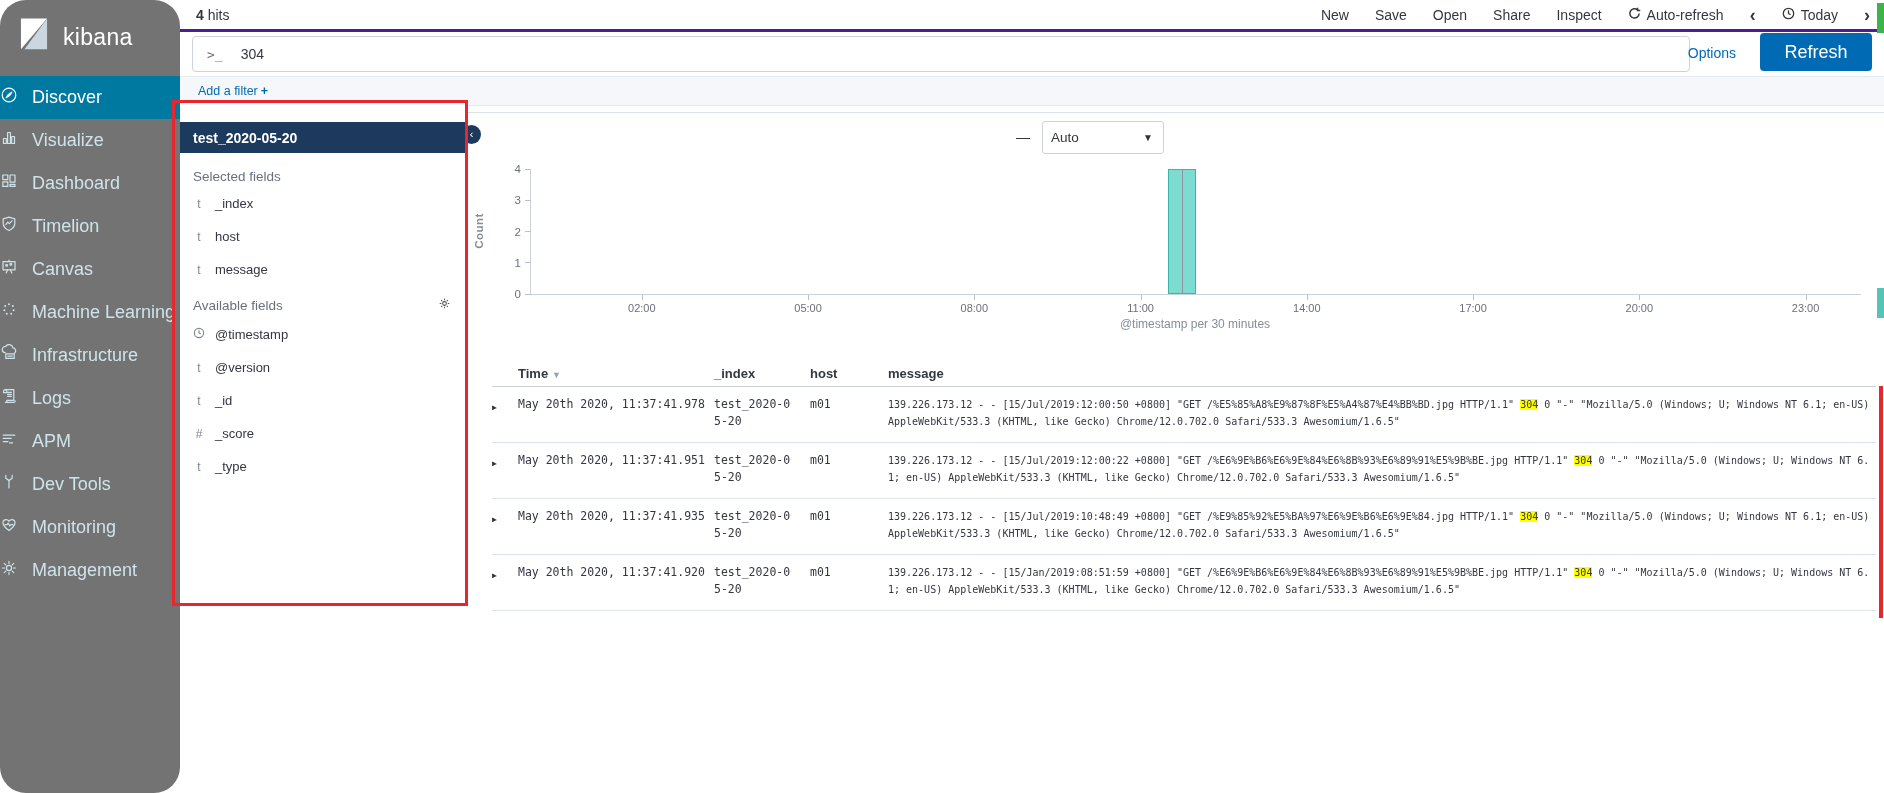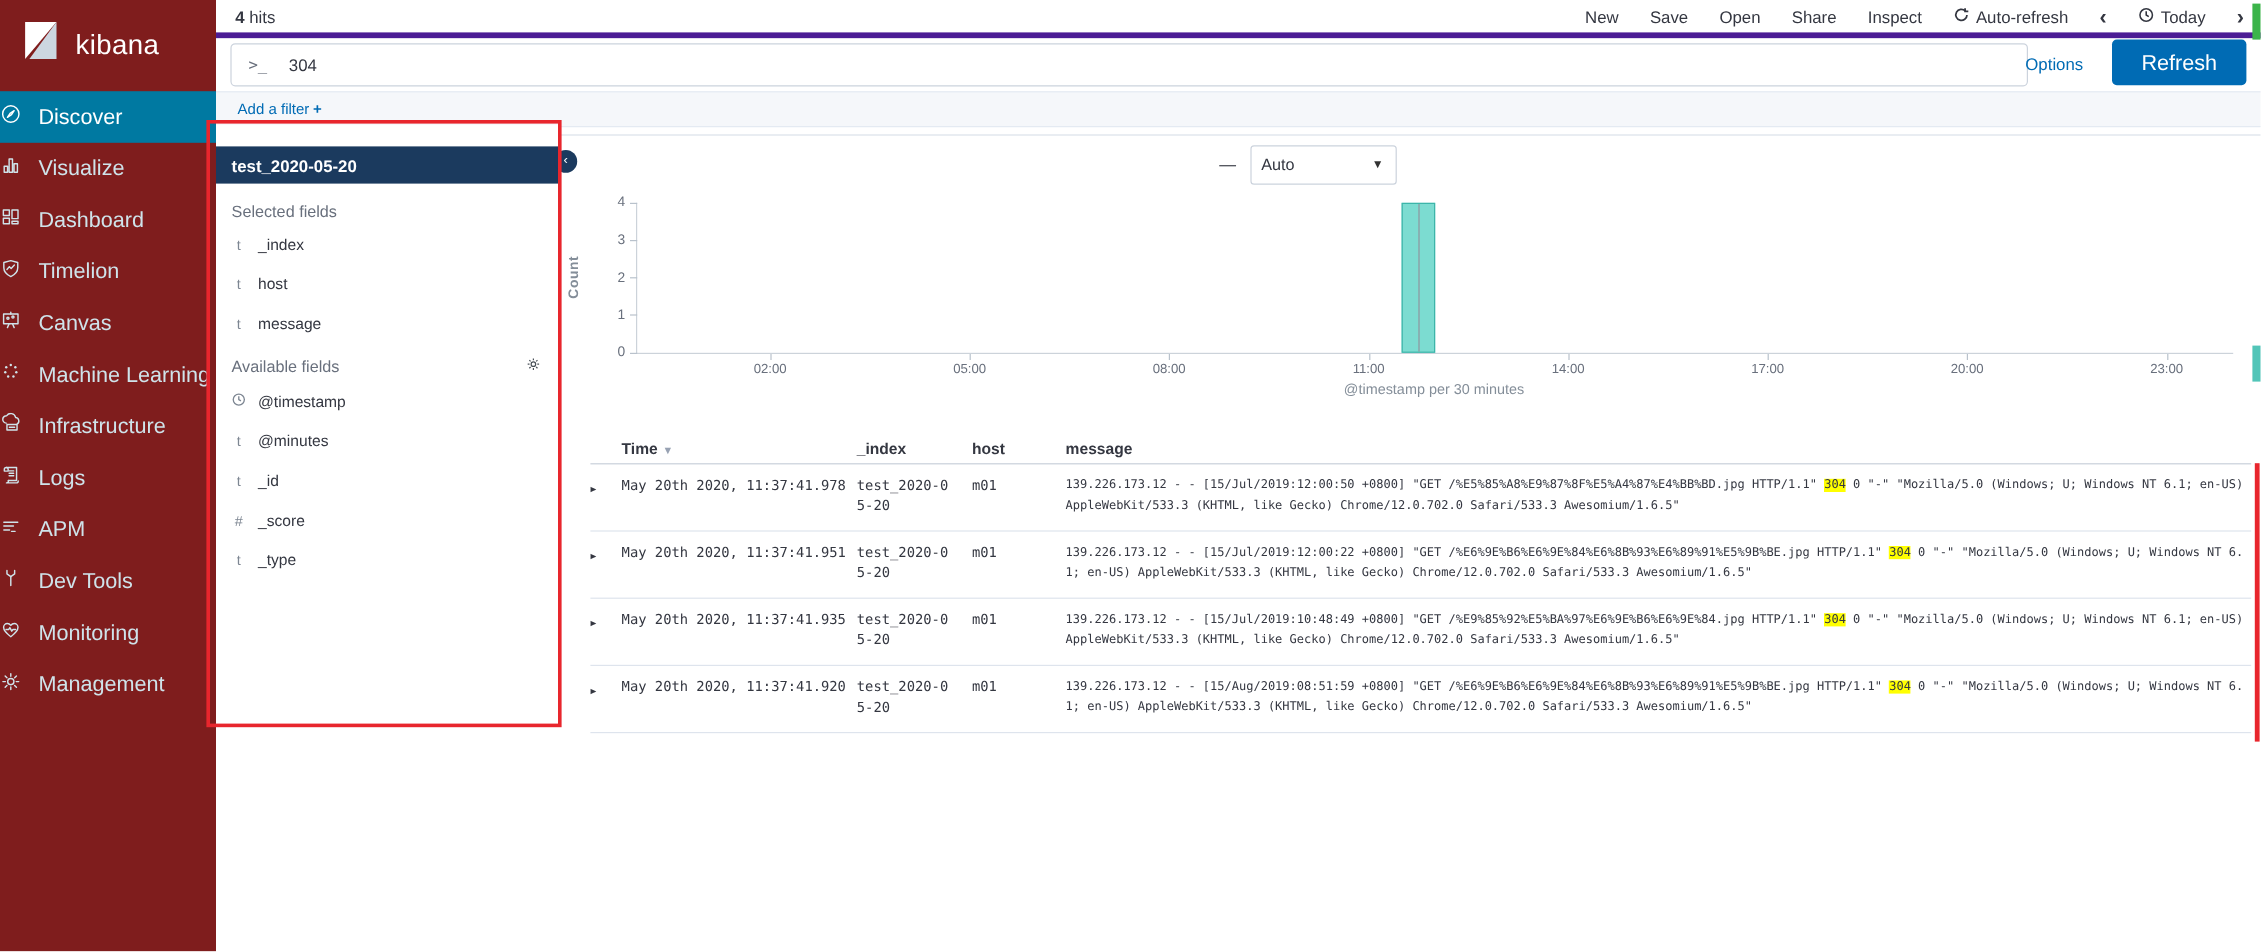--- a/index.html
+++ b/index.html
@@ -1,31 +1,31 @@
 <!DOCTYPE html>
 <html><head>
 <meta charset="utf-8">
 <style>
   html,body{margin:0;padding:0;background:#fff;}
   .screen{position:relative;width:1884px;height:793px;overflow:hidden;
     font-family:"Liberation Sans",sans-serif;background:#fff;color:#343741;}
 
   
-  .nav{position:absolute;left:0;top:0;bottom:0;width:180px;background:#7f1d1d;}
+  .nav{position:absolute;left:0;top:0;bottom:0;width:180px;background:#737373;border-radius:26px;}
   .logo{height:74px;display:flex;align-items:center;padding-left:15px;gap:10px;cursor:pointer;}
   .logo-text{font-size:23px;color:#fff;font-weight:500;letter-spacing:.3px;}
   .nav-items{position:absolute;top:76px;left:0;right:0;}
   .nav-item{height:43px;display:flex;align-items:center;gap:14px;
     color:#cfe3ea;font-size:18px;cursor:pointer;}
   .nav-item.active{background:#0079a1;color:#fff;}
   .nav-item svg{flex:0 0 auto;}
 
   
   .topbar{position:absolute;left:180px;right:0;top:0;height:32px;background:#fff;
-    border-bottom:5px solid #4c1d95;display:flex;align-items:center;
+    border-bottom:3px solid #4c1d95;display:flex;align-items:center;
     justify-content:space-between;padding:0 14px 0 16px;box-sizing:border-box;font-size:14px;}
   .hits b{font-weight:700;}
   .topmenu{display:flex;align-items:center;gap:26px;}
   .tm{background:none;border:none;font-family:inherit;font-size:14px;color:#343741;
     cursor:pointer;display:flex;align-items:center;gap:6px;padding:0;}
   .chev{font-size:18px;font-weight:700;line-height:1;}
 
   
   .searchrow{position:absolute;left:180px;right:0;top:32px;height:44px;background:#fff;}
   .searchbox{position:absolute;left:12px;top:4px;width:1498px;height:36px;background:#fff;
@@ -301,21 +301,21 @@
     <div id="available-fields">
         <div class="field-item">
           <span class="ftype"><svg width="12" height="12" viewBox="0 0 14 14" fill="none" stroke="#7d8692" stroke-width="1.3">
               <circle cx="7" cy="7" r="5.4"></circle>
               <path d="M7 3.8V7l2.1 1.2"></path>
             </svg></span>
           <span class="fname">@timestamp</span>
         </div>
         <div class="field-item">
           <span class="ftype">t</span>
-          <span class="fname">@minutes</span>
+          <span class="fname">@version</span>
         </div>
         <div class="field-item">
           <span class="ftype">t</span>
           <span class="fname">_id</span>
         </div>
         <div class="field-item">
           <span class="ftype">#</span>
           <span class="fname">_score</span>
         </div>
         <div class="field-item">
@@ -394,21 +394,21 @@
           <span class="col-time c-time">May 20th 2020, 11:37:41.935</span>
           <span class="col-index c-index">test_2020-05-20</span>
           <span class="col-host c-host">m01</span>
           <span class="col-msg c-msg"><span>139.226.173.12 - - [15/Jul/2019:10:48:49 +0800] "GET /%E9%85%92%E5%BA%97%E6%9E%B6%E6%9E%84.jpg HTTP/1.1" </span><mark>304</mark><span> 0 "-" "Mozilla/5.0 (Windows; U; Windows NT 6.1; en-US) AppleWebKit/533.3 (KHTML, like Gecko) Chrome/12.0.702.0 Safari/533.3 Awesomium/1.6.5"</span></span>
         </div>
         <div class="trow">
           <span class="row-caret">▶</span>
           <span class="col-time c-time">May 20th 2020, 11:37:41.920</span>
           <span class="col-index c-index">test_2020-05-20</span>
           <span class="col-host c-host">m01</span>
-          <span class="col-msg c-msg"><span>139.226.173.12 - - [15/Aug/2019:08:51:59 +0800] "GET /%E6%9E%B6%E6%9E%84%E6%8B%93%E6%89%91%E5%9B%BE.jpg HTTP/1.1" </span><mark>304</mark><span> 0 "-" "Mozilla/5.0 (Windows; U; Windows NT 6.1; en-US) AppleWebKit/533.3 (KHTML, like Gecko) Chrome/12.0.702.0 Safari/533.3 Awesomium/1.6.5"</span></span>
+          <span class="col-msg c-msg"><span>139.226.173.12 - - [15/Jan/2019:08:51:59 +0800] "GET /%E6%9E%B6%E6%9E%84%E6%8B%93%E6%89%91%E5%9B%BE.jpg HTTP/1.1" </span><mark>304</mark><span> 0 "-" "Mozilla/5.0 (Windows; U; Windows NT 6.1; en-US) AppleWebKit/533.3 (KHTML, like Gecko) Chrome/12.0.702.0 Safari/533.3 Awesomium/1.6.5"</span></span>
         </div>
       </div>
   </div>
 
   <div class="annot"></div>
   <div class="edge edge-green"></div>
   <div class="edge edge-teal"></div>
   <div class="edge edge-red"></div>
 
 </div>

